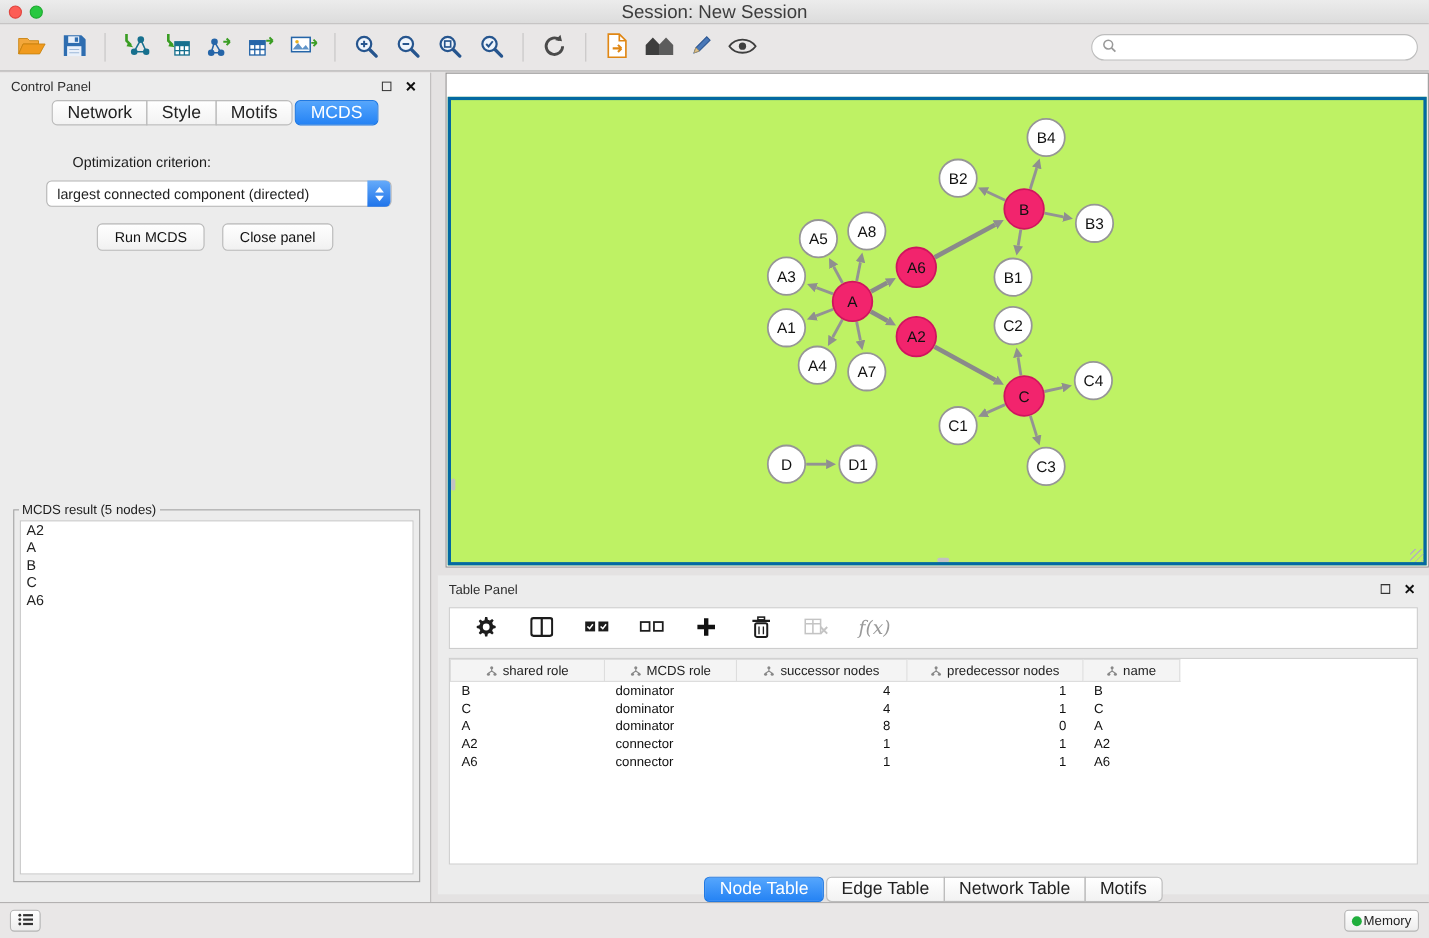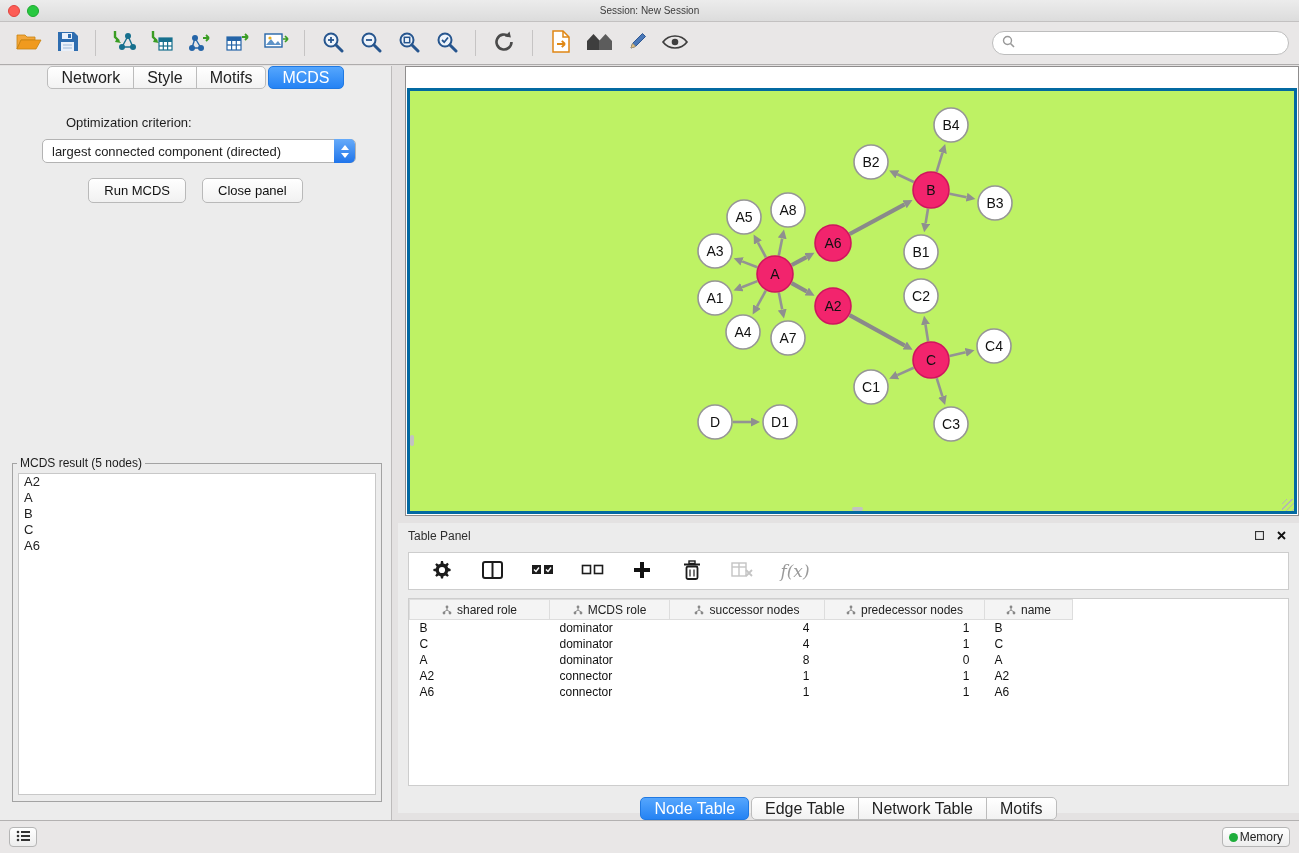--- a/index.html
+++ b/index.html
@@ -8,21 +8,21 @@
   button{background:none;border:none;font:inherit;color:inherit;cursor:pointer}
 
   
   .titlebar{height:22px;background:linear-gradient(#ececec,#dcdcdc);border-bottom:1px solid #c3c1c1;
     display:flex;align-items:center;justify-content:center;position:relative}
   .tl-group{position:absolute;left:8px;top:5px;display:flex;gap:7px}
   .tl{width:12px;height:12px;border-radius:50%;display:inline-block;cursor:pointer}
   .tl.red{background:#fd5d55;border:1px solid #e0443e}
   .tl.yellow{background:#febc2e;border:1px solid #dfa123}
   .tl.green{background:#28c840;border:1px solid #1da92f}
-  .tb-title{font-size:10px;color:#3c3c3c}
+  .tb-title{font-size:17px;color:#3c3c3c}
 
   
   .toolbar{height:43px;background:#e9e7e7;border-bottom:1px solid #aeacac;display:flex;align-items:center;padding:0 10px}
   .tbtn{width:38px;height:34px;display:flex;align-items:center;justify-content:center;border-radius:4px;flex:0 0 auto}
   .sep{width:1px;height:26px;background:#c6c4c4;margin:0 9px;flex:0 0 auto}
   .search{margin-left:auto;width:297px;height:24px;background:#fff;border:1px solid #bdbdbd;border-radius:12px;
     display:flex;align-items:center;padding:0 9px;gap:6px}
   .search input{border:none;outline:none;flex:1;font-size:12px;background:transparent}
 
   
@@ -254,20 +254,34 @@
             <circle cx="5.5" cy="5.5" r="4" fill="none" stroke="#999" stroke-width="1.4"></circle>
             <line x1="8.5" y1="8.5" x2="12" y2="12" stroke="#999" stroke-width="1.6"></line>
           </svg></span>
       <input type="text" placeholder="" style="">
     </div>
   </div>
 
   <div class="main">
 
     <div class="control-panel">
+      <div class="phead">
+        <span>Control Panel</span>
+        <span class="spacer"></span>
+        <span class="pbtn">
+            <svg width="9" height="9">
+              <rect x="0.5" y="0.5" width="8" height="8" fill="none" stroke="#333" stroke-width="1.2"></rect>
+            </svg>
+          </span>
+        <span class="pbtn">
+            <svg width="9" height="9">
+              <path d="M1 1l7 7M8 1L1 8" stroke="#111" stroke-width="1.8"></path>
+            </svg>
+          </span>
+      </div>
       <div class="seg-tabs">
         <button class="seg first">Network</button>
         <button class="seg">Style</button>
         <button class="seg last">Motifs</button>
         <button class="seg active">MCDS</button>
       </div>
       <div class="opt-label">Optimization criterion:</div>
       <div class="dropdown">
         <span>largest connected component (directed)</span>
         <span class="stepper">

